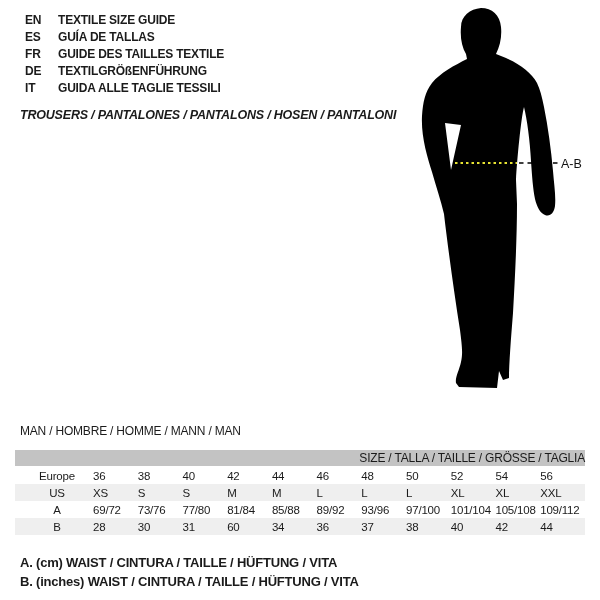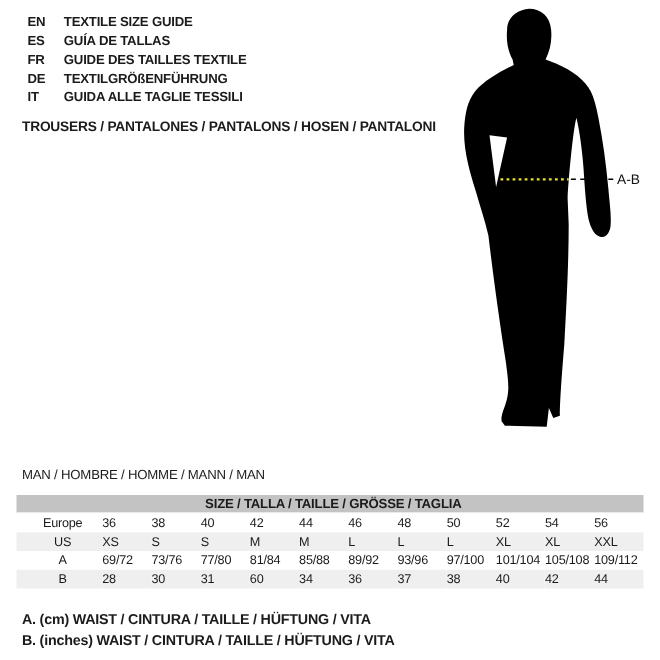--- a/index.html
+++ b/index.html
@@ -13,40 +13,41 @@
     overflow:hidden;
   }
   
   .lang-block { position:absolute; left:25px; top:12px; }
   .lang-row { display:flex; line-height:17px; font-size:12px; font-weight:bold; letter-spacing:-0.2px; }
   .lang-code { width:33px; flex:0 0 33px; }
   .category-title {
     position:absolute; left:20px; top:108px;
     font-size:12.5px; font-weight:bold; letter-spacing:-0.2px;
     white-space:nowrap;
+    font-style:italic;
   }
   
   .figure-wrap { position:absolute; left:400px; top:0; width:200px; height:392px; }
   .figure-wrap svg { display:block; }
   .measure-text { font-family:"Liberation Sans", sans-serif; font-size:12.5px; fill:#111; }
   
   .section-title {
     position:absolute; left:20px; top:424px;
     font-size:12px; font-weight:normal; letter-spacing:-0.2px;
     white-space:nowrap;
   }
   
   .size-table {
     position:absolute; left:15px; top:450px; width:570px;
     border-collapse:collapse; table-layout:fixed;
     font-size:11.5px; letter-spacing:-0.2px;
   }
   .size-table .table-head-cell {
-    text-align:center; padding:0 0 0 6px; height:17px;
-    font-weight:700; font-size:12px;
+    text-align:right; padding:0 0 0 6px; height:17px;
+    font-weight:400; font-size:12px;
     border-bottom:2px solid #fff;
   }
   .size-table td { height:17px; text-align:left; padding:0; white-space:nowrap; }
   .size-table td.row-label { text-align:center; padding-left:6px; }
   .size-table col.label-col { width:78px; }
   
   .footnotes {
     position:absolute; left:20px; top:553px;
     font-size:13px; font-weight:bold; letter-spacing:-0.2px; line-height:19px;
     white-space:nowrap;

